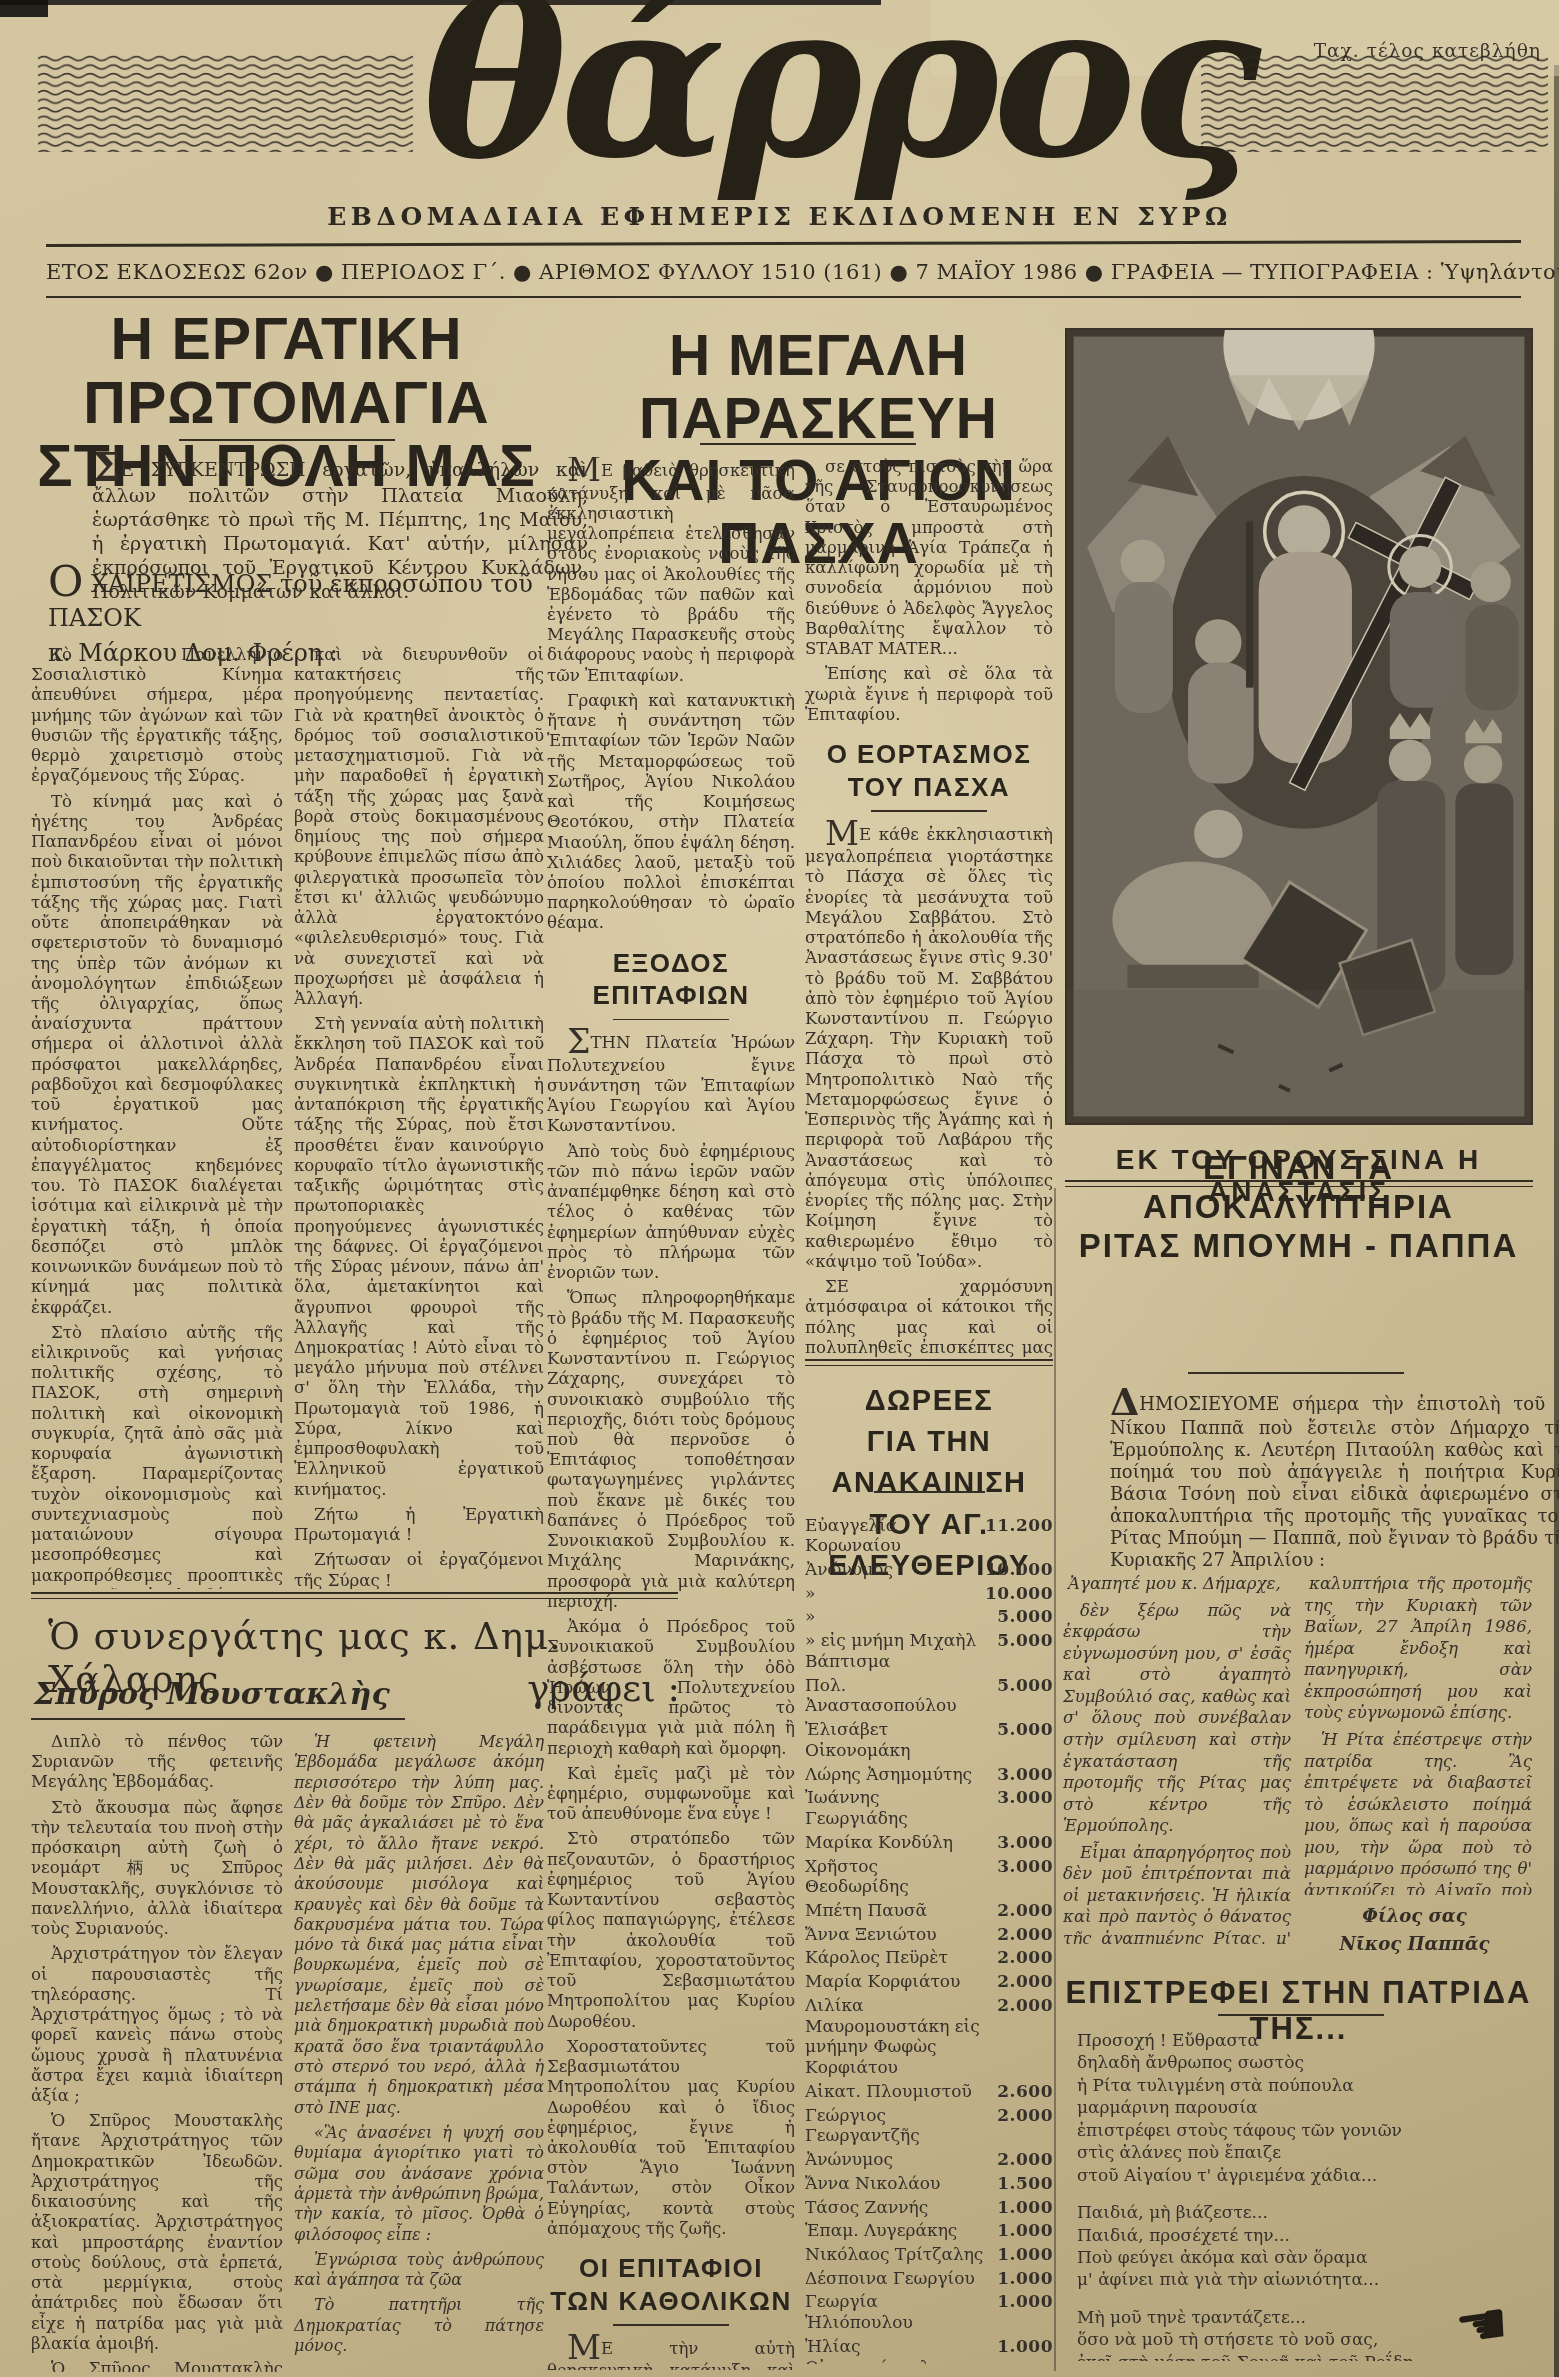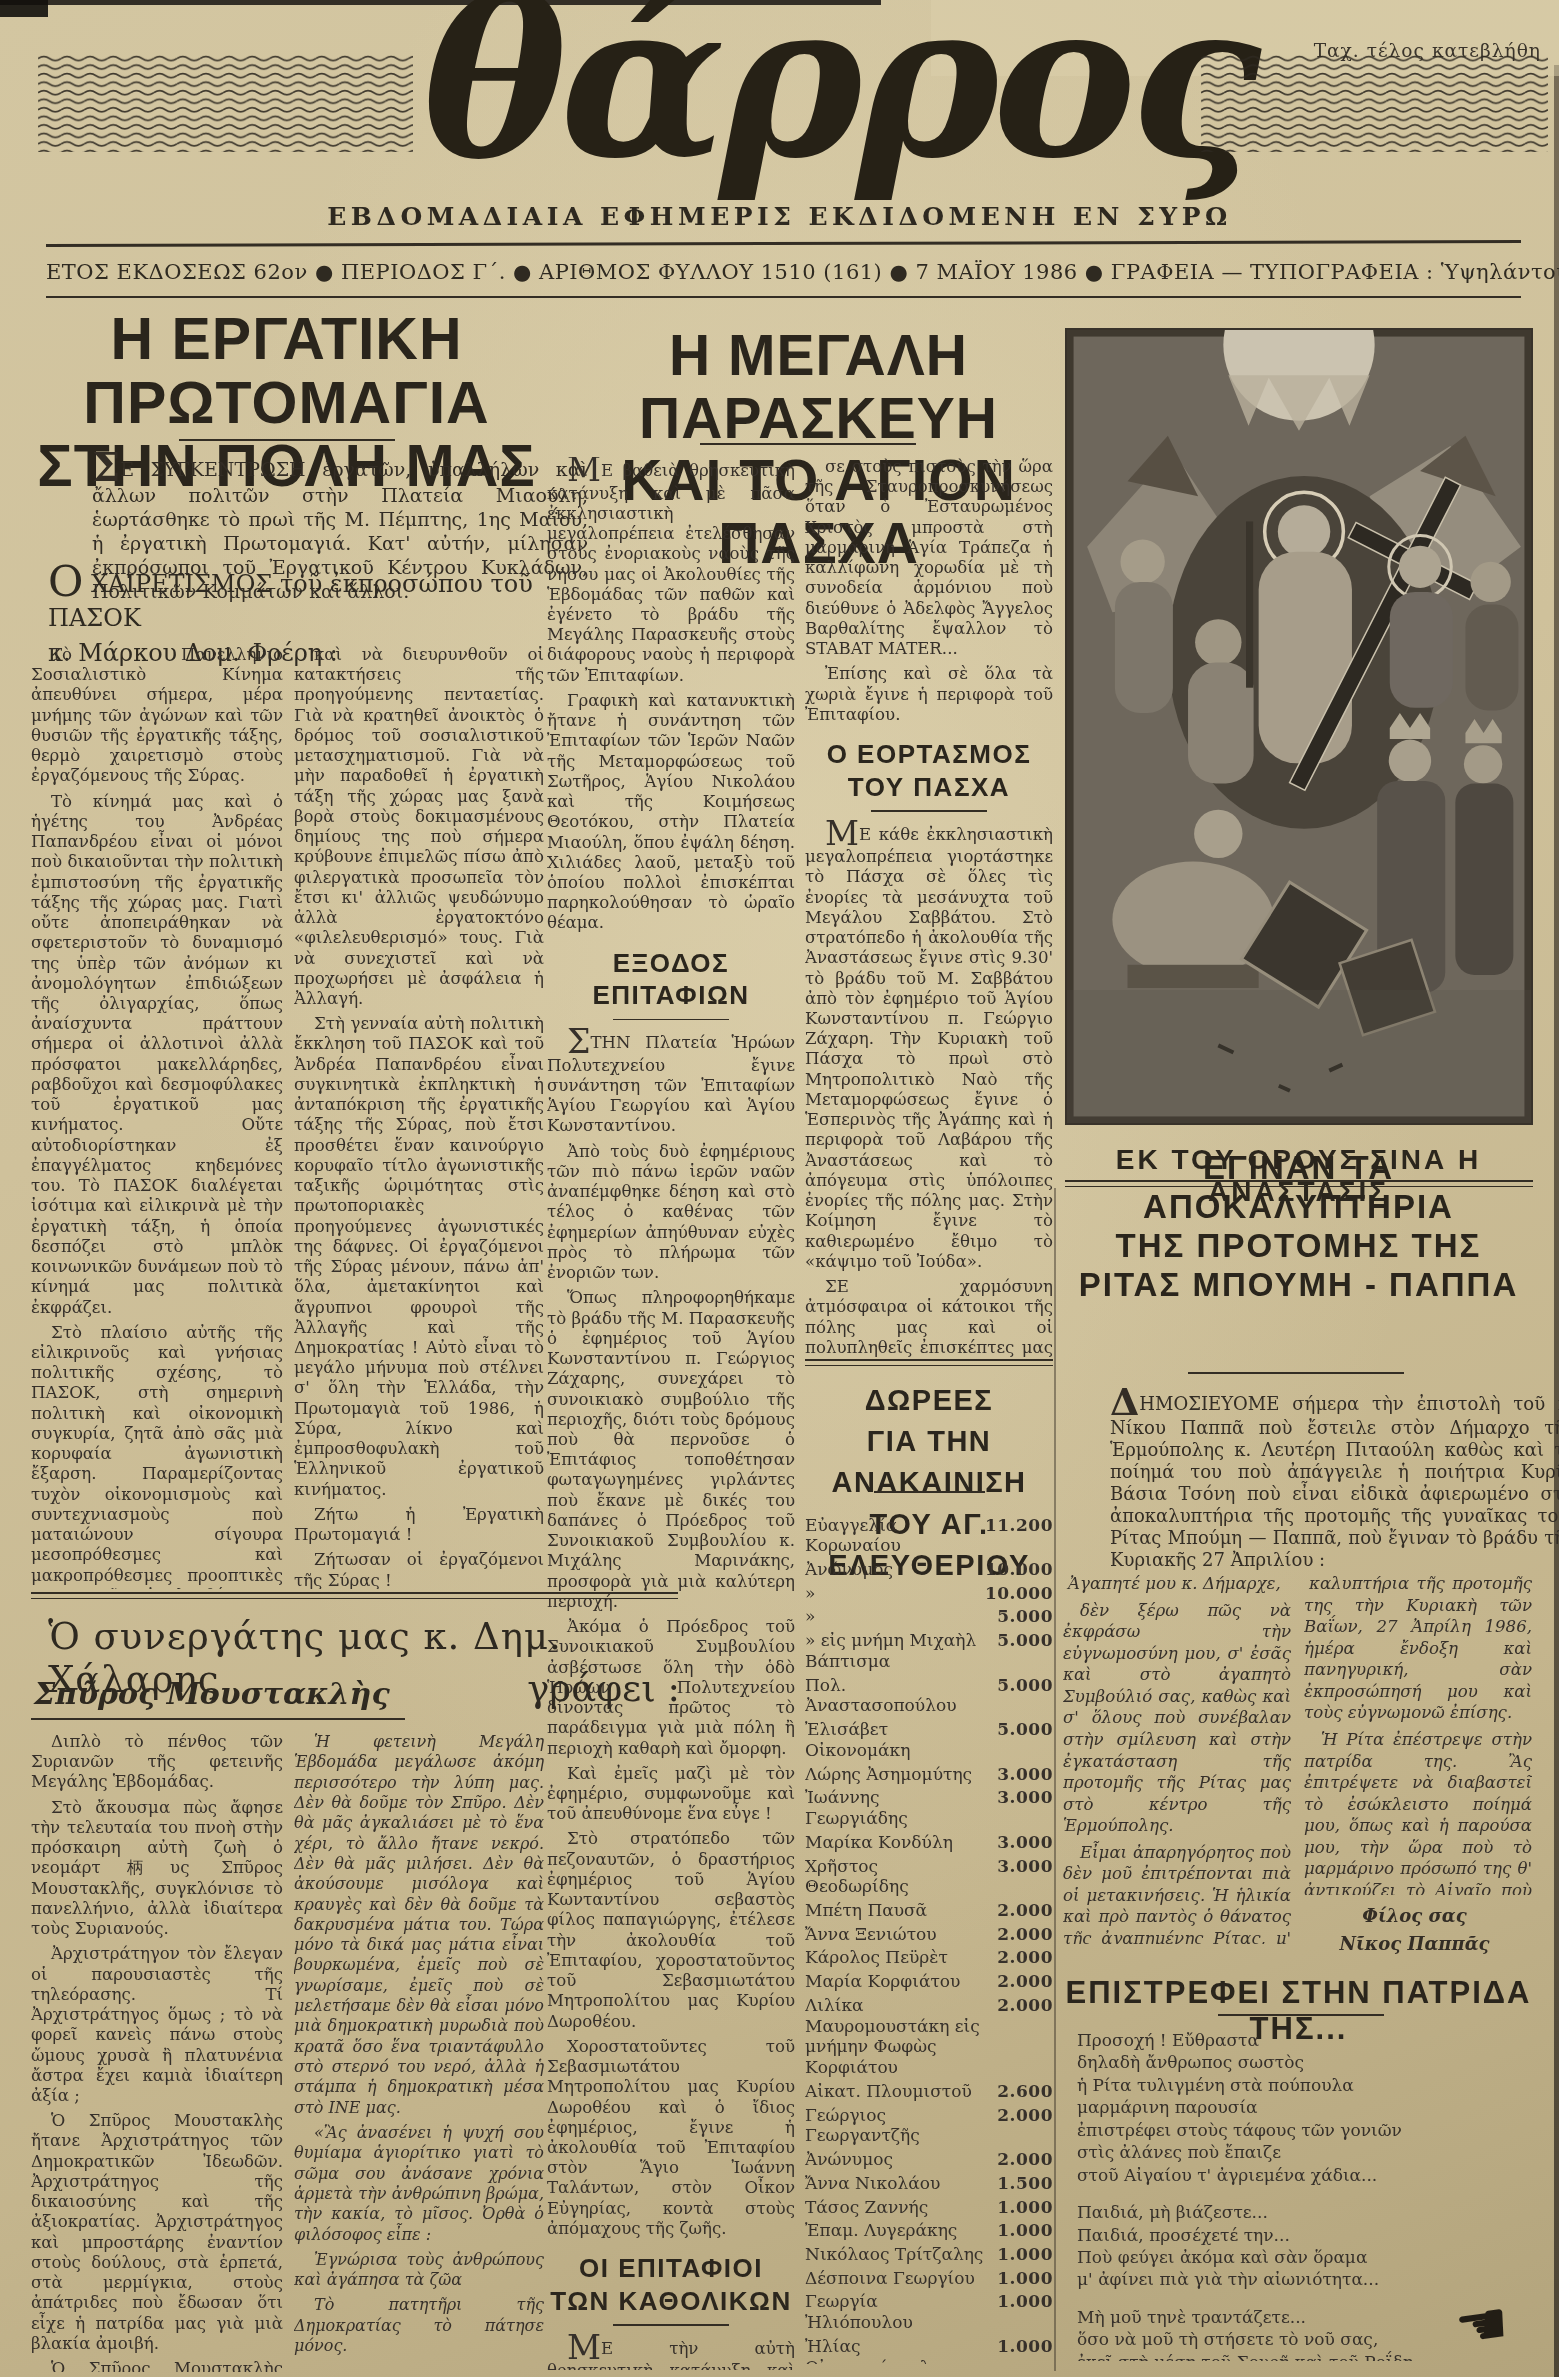--- a/index.html
+++ b/index.html
@@ -386,21 +386,20 @@
         <path d="M300 1420 l30 14 M520 1470 l26 -12 M420 1500 l22 10" stroke="#2e2a23" stroke-width="8"></path>
         <rect y="1310" width="920" height="264" fill="#57514636"></rect>
       </svg>
     </figure>
     <figcaption class="photo-caption">ΕΚ ΤΟΥ ΟΡΟΥΣ ΣΙΝΑ Η ΑΝΑΣΤΑΣΙΣ</figcaption>
 
     <div class="rule-double" style="left:1065px;top:1180px;width:468px;"></div>
 
     <h2 class="headline rita-hl" style="margin:0;">
       <span class="hl-line">ΕΓΙΝΑΝ ΤΑ ΑΠΟΚΑΛΥΠΤΗΡΙΑ</span>
-      <span class="hl-line">ΤΗΣ ΠΡΟΤΟΜΗΣ ΤΗΣ</span>
       <span class="hl-line">ΡΙΤΑΣ ΜΠΟΥΜΗ - ΠΑΠΠΑ</span>
     </h2>
     <div class="divider" style="left:1188px;top:1372px;width:216px;"></div>
 
     <div class="lead" style="left:1066px;top:1387px;width:465px;font-size:18px;line-height:1.22;">ΔΗΜΟΣΙΕΥΟΜΕ σήμερα τὴν ἐπιστολὴ τοῦ κ. Νίκου Παππᾶ ποὺ ἔστειλε στὸν Δήμαρχο τῆς Ἑρμούπολης κ. Λευτέρη Πιταούλη καθὼς καὶ τὸ ποίημά του ποὺ ἀπάγγειλε ἡ ποιήτρια Κυρία Βάσια Τσόνη ποὺ εἶναι εἰδικὰ ἀφιερωμένο στὰ ἀποκαλυπτήρια τῆς προτομῆς τῆς γυναῖκας του, Ρίτας Μπούμη — Παππᾶ, ποὺ ἔγιναν τὸ βράδυ τῆς Κυριακῆς 27 Ἀπριλίου :</div>
 
     <div class="col letter-col" style="left:1063px;top:1573px;width:228px;height:371px;">
         <div class="para">Ἀγαπητέ μου κ. Δήμαρχε,</div>
         <div class="para">δὲν ξέρω πῶς νὰ ἐκφράσω τὴν εὐγνωμοσύνη μου, σ' ἐσᾶς καὶ στὸ ἀγαπητὸ Συμβούλιό σας, καθὼς καὶ σ' ὅλους ποὺ συνέβαλαν στὴν σμίλευση καὶ στὴν ἐγκατάσταση τῆς προτομῆς τῆς Ρίτας μας στὸ κέντρο τῆς Ἑρμούπολης.</div>
         <div class="para">Εἶμαι ἀπαρηγόρητος ποὺ δὲν μοῦ ἐπιτρέπονται πιὰ οἱ μετακινήσεις. Ἡ ἡλικία καὶ πρὸ παντὸς ὁ θάνατος τῆς ἀγαπημένης Ρίτας, μ' ἐξουθένωσαν. Σᾶς θεωρῶ ὅλους, ἀπὸ σᾶς ὡς τὸν τελευταῖο Ἑρμουπολίτη καὶ τοὺς φίλους μας ποὺ θὰ παρευρεθοῦν στὰ ἀπο-</div>

